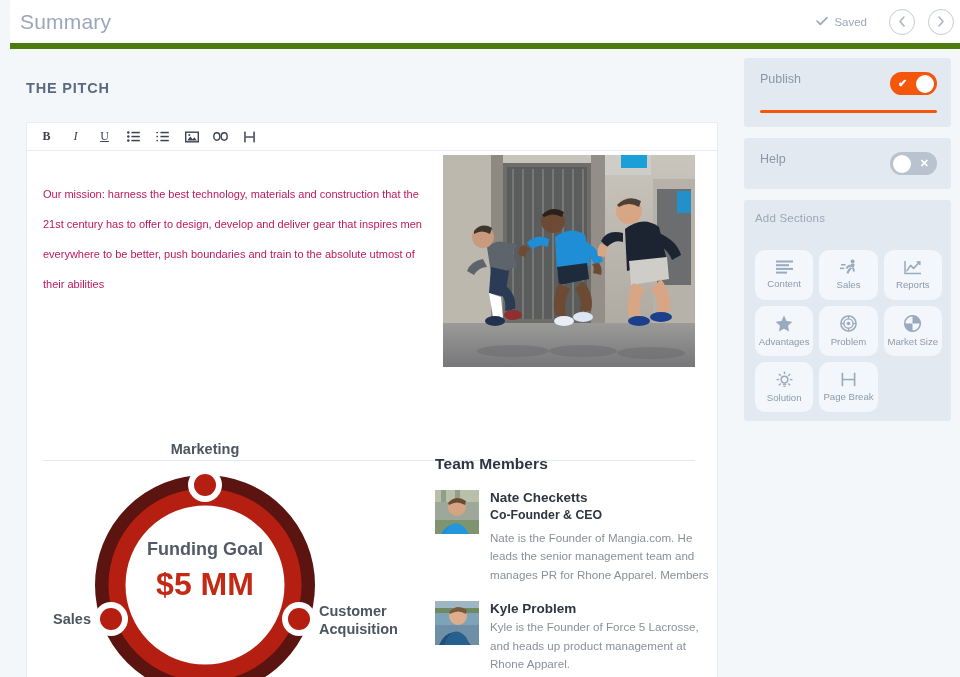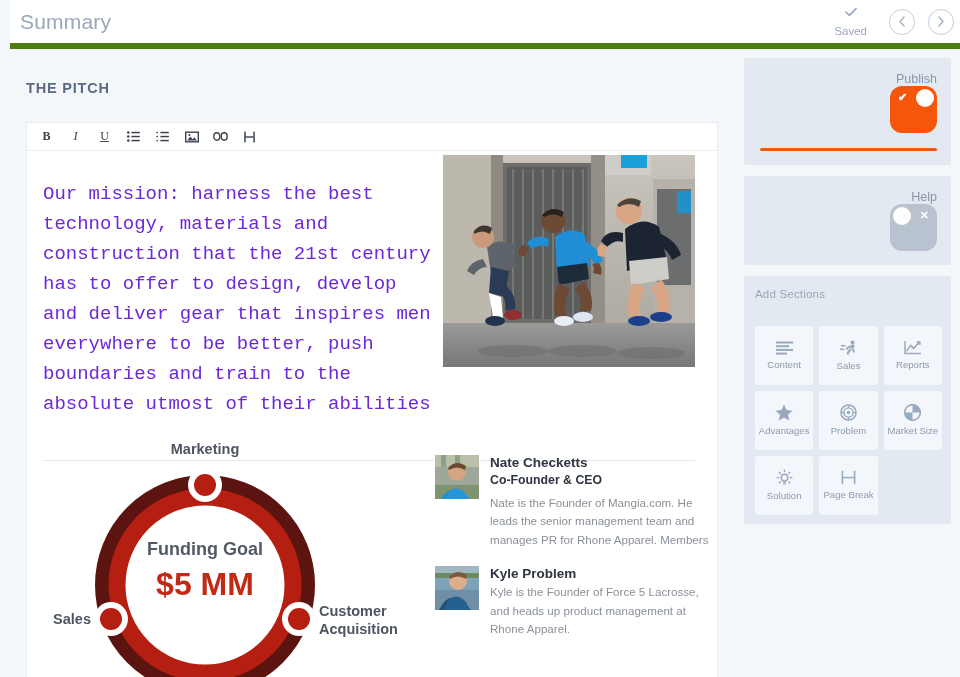--- a/index.html
+++ b/index.html
@@ -34,21 +34,20 @@
   .header-right {
     display: flex;
     align-items: center;
     gap: 13px;
   }
   .saved-group {
     display: flex;
     align-items: center;
     gap: 6px;
     margin-right: 9px;
-    flex-direction: column;
   }
   .check-icon { color: #9aa7bb; font-size: 12px; line-height: 1; }
   .saved-label { font-size: 11.5px; color: #9aa7bb; }
   .nav-btn {
     width: 26px; height: 26px;
     border-radius: 50%;
     border: 1.5px solid #c3ccd9;
     display: flex;
     align-items: center;
     justify-content: center;
@@ -115,24 +114,23 @@
 
   .pitch-body {
     position: relative;
     padding: 26px 0 0 0;
     height: 308px;
   }
   .pitch-text {
     position: absolute;
     left: 16px; top: 28px;
     width: 392px;
-    font-size: 19px;
+    font-size: 11px;
     line-height: 30px;
-    color: #6d28d9;
-    font-family: Liberation Mono, monospace;
+    color: #be185d;
   }
   .pitch-photo {
     position: absolute;
     left: 416px; top: 4px;
     width: 252px; height: 212px;
     overflow: hidden;
     background: #8e9399;
   }
   .pitch-photo svg { display: block; }
 
@@ -209,23 +207,22 @@
     width: 207px;
   }
   .panel {
     background: #e2e9f1;
     border-radius: 3px;
     margin-bottom: 11px;
     padding: 14px 14px 14px 16px;
   }
   .panel-row {
     display: flex;
-    align-items: flex-end;
+    align-items: flex-start;
     justify-content: space-between;
-    flex-direction: column;
   }
   .panel-label {
     font-size: 12.5px;
     color: #8a97a8;
   }
   .toggle {
     width: 47px; height: 23px;
     border-radius: 12px;
     position: relative;
     cursor: pointer;
@@ -278,22 +275,22 @@
     margin-bottom: 26px;
     letter-spacing: 0.2px;
   }
   .sections-grid {
     display: grid;
     grid-template-columns: repeat(3, 1fr);
     gap: 6px;
   }
   .sec-tile {
     background: #f3f6fa;
-    border-radius: 3px;
-    height: 59px;
+    border-radius: 10px;
+    height: 50px;
     display: flex;
     flex-direction: column;
     align-items: center;
     justify-content: center;
     gap: 5px;
     cursor: pointer;
   }
   .sec-icon { color: #9aaabe; display: flex; }
   .sec-icon svg { display: block; }
   .sec-label {
@@ -497,20 +494,21 @@
             <text x="56" y="181" text-anchor="end" font-family="Liberation Sans, sans-serif" font-size="14.5" font-weight="bold" fill="#4c5561">Sales</text>
             <text x="284" y="173" text-anchor="start" font-family="Liberation Sans, sans-serif" font-size="14.5" font-weight="bold" fill="#4c5561">Customer</text>
             <text x="284" y="191" text-anchor="start" font-family="Liberation Sans, sans-serif" font-size="14.5" font-weight="bold" fill="#4c5561">Acquisition</text>
 
             <text x="170" y="112" text-anchor="middle" font-family="Liberation Sans, sans-serif" font-size="18" font-weight="bold" fill="#525a66">Funding Goal</text>
             <text x="170" y="152" text-anchor="middle" font-family="Liberation Sans, sans-serif" font-size="32" font-weight="bold" fill="#c22a16">$5 MM</text>
           </svg>
         </div>
 
         <div class="team-wrap">
+          <div class="team-title">Team Members</div>
 
           <div class="member">
             <div class="member-photo">
               <svg width="44" height="44" viewBox="0 0 44 44">
                 <rect width="44" height="44" fill="#9ea89a"></rect>
                 <rect x="0" y="0" width="44" height="12" fill="#b9bfa8"></rect>
                 <rect x="6" y="0" width="5" height="12" fill="#8fa088"></rect>
                 <rect x="20" y="0" width="5" height="12" fill="#8fa088"></rect>
                 <rect x="0" y="30" width="44" height="14" fill="#7e9470"></rect>
                 <path d="M6 44 q10 -16 22 -4 l6 8z" fill="#1f8ed6"></path>

